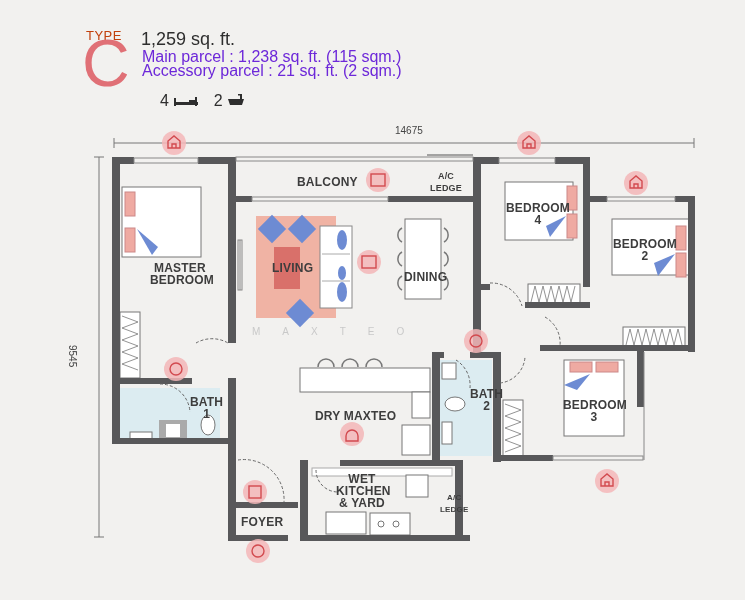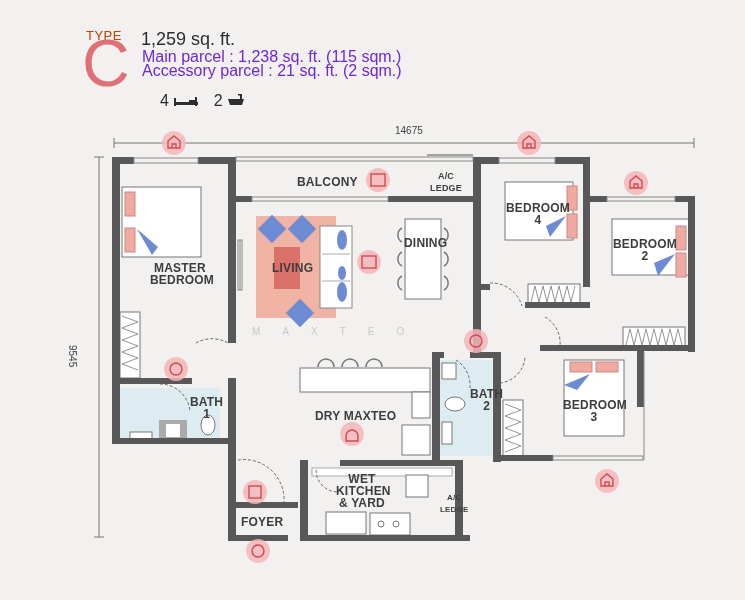--- a/index.html
+++ b/index.html
@@ -234,21 +234,21 @@
 <div class="abs watermark" style="left:252px;top:326px">MAXTEO</div>
 
 <div class="abs room-label" style="left:297px;top:176px">BALCONY</div>
 <div class="abs room-label" style="left:430px;top:170px;white-space:pre;font-size:9px">A/C
 LEDGE</div>
 <div class="abs room-label" style="left:506px;top:202px;width:64px;white-space:pre">BEDROOM
 4</div>
 <div class="abs room-label" style="left:612px;top:238px;width:66px;white-space:pre">BEDROOM
 2</div>
 <div class="abs room-label" style="left:272px;top:262px">LIVING</div>
-<div class="abs room-label" style="left:404px;top:237px">DINING</div>
+<div class="abs room-label" style="left:404px;top:271px">DINING</div>
 <div class="abs room-label" style="left:150px;top:262px;width:60px;white-space:pre">MASTER
 BEDROOM</div>
 <div class="abs room-label" style="left:190px;top:396px;white-space:pre">BATH
 1</div>
 <div class="abs room-label" style="left:470px;top:388px;white-space:pre">BATH
 2</div>
 <div class="abs room-label" style="left:563px;top:399px;width:62px;white-space:pre">BEDROOM
 3</div>
 <div class="abs room-label" style="left:315px;top:410px">DRY MAXTEO</div>
 <div class="abs room-label" style="left:336px;top:473px;width:52px;white-space:pre">WET

